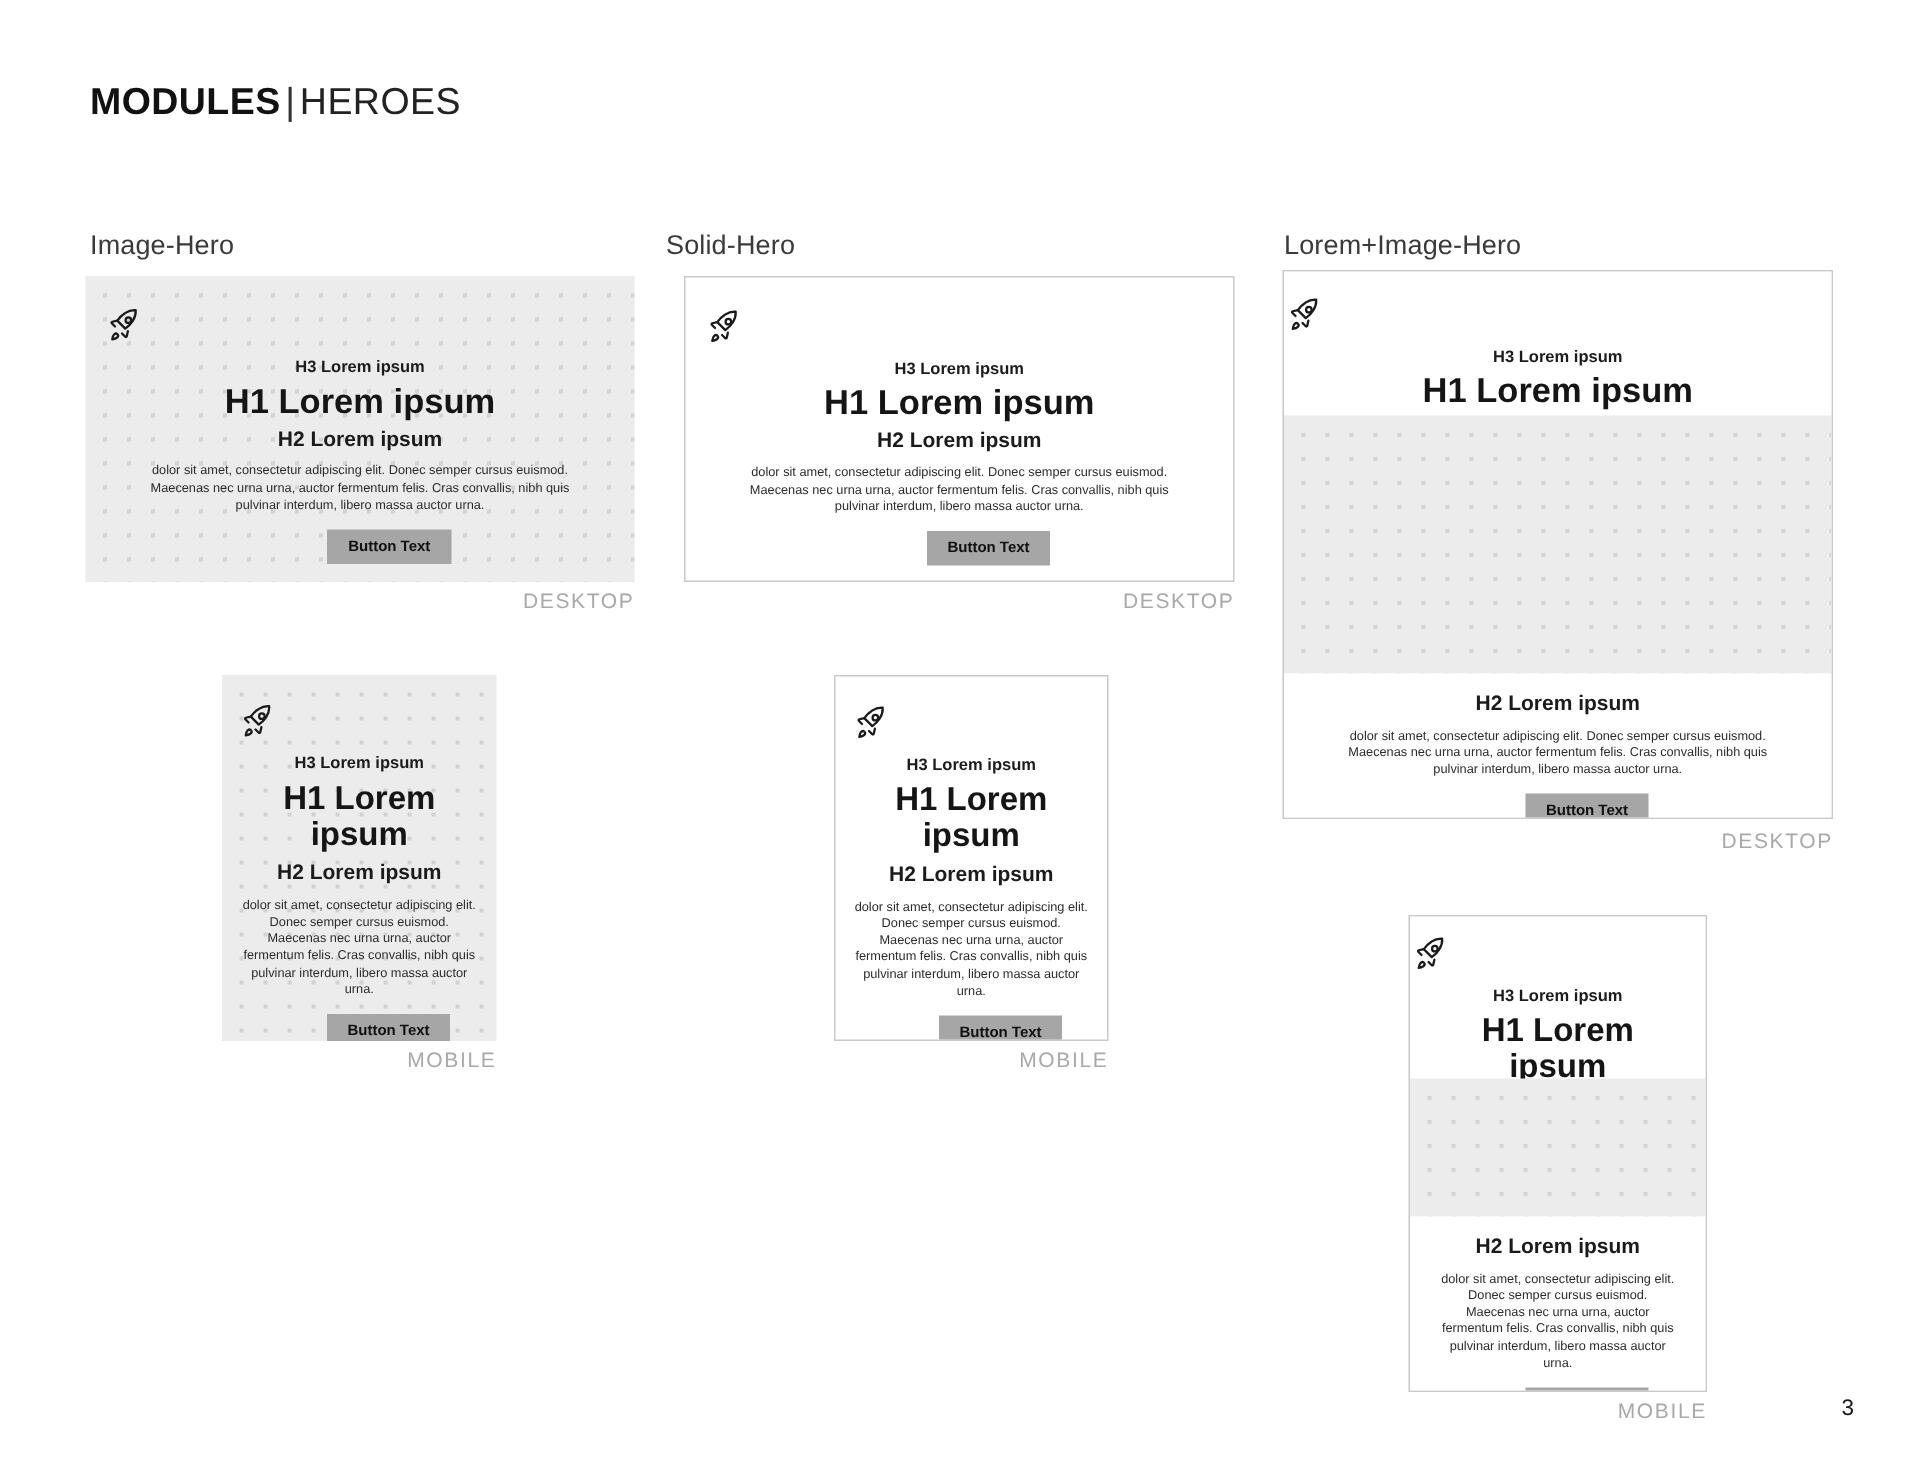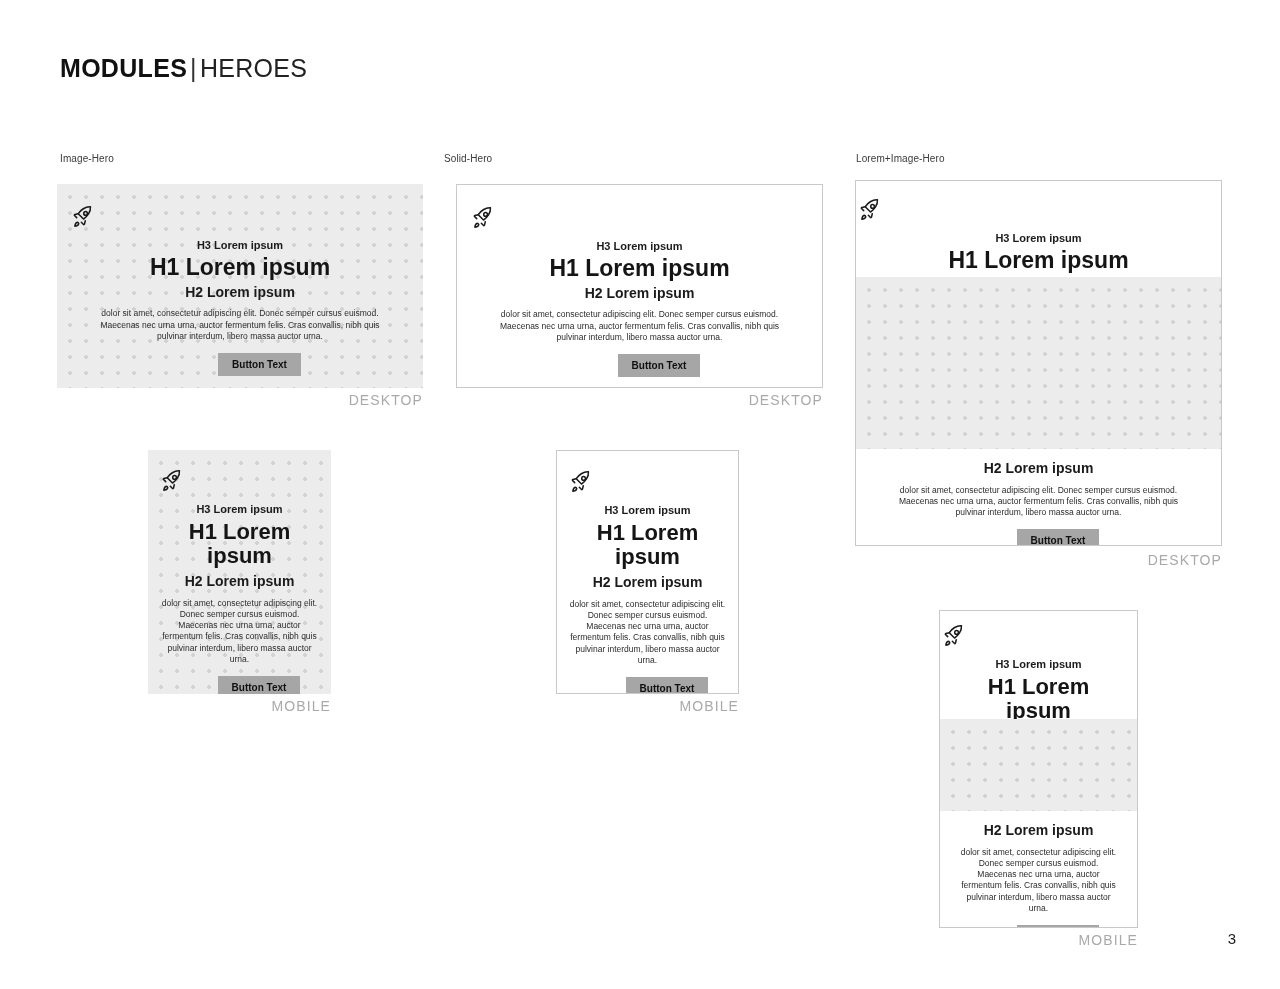--- a/index.html
+++ b/index.html
@@ -27,21 +27,21 @@
     white-space: nowrap;
     color: #111111;
   }
   #page-title .strong { font-weight: bold; }
   #page-title .pipe { font-weight: 300; color: #333; padding: 0 3px; }
   #page-title .light { font-weight: 400; color: #222; }
 
   
   .section-label {
     position: absolute;
-    font-size: 10px;
+    font-size: 18px;
     color: #3a3a3a;
     white-space: nowrap;
     letter-spacing: 0.1px;
   }
 
   
   .device-caption {
     position: absolute;
     font-size: 14px;
     letter-spacing: 1.1px;

